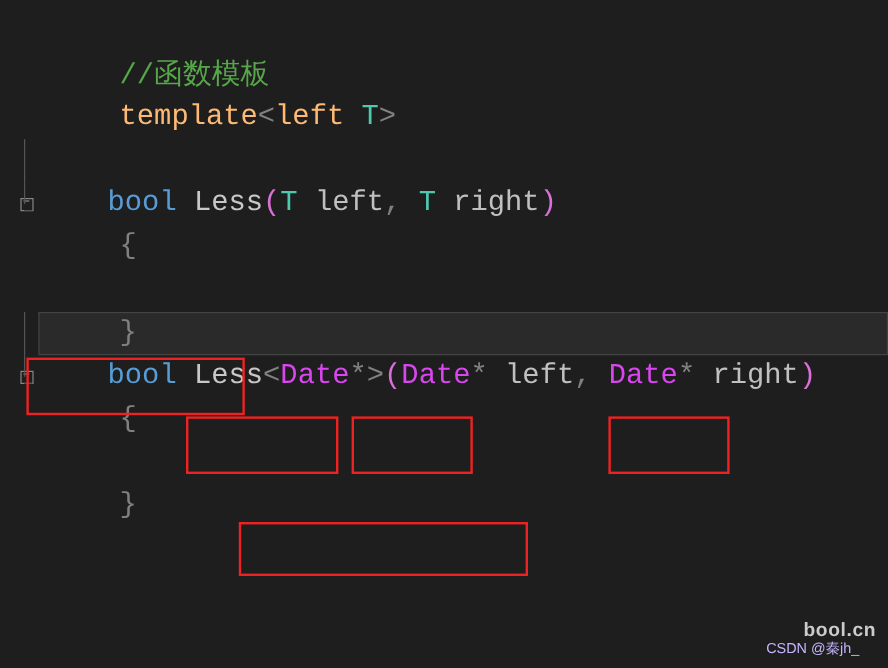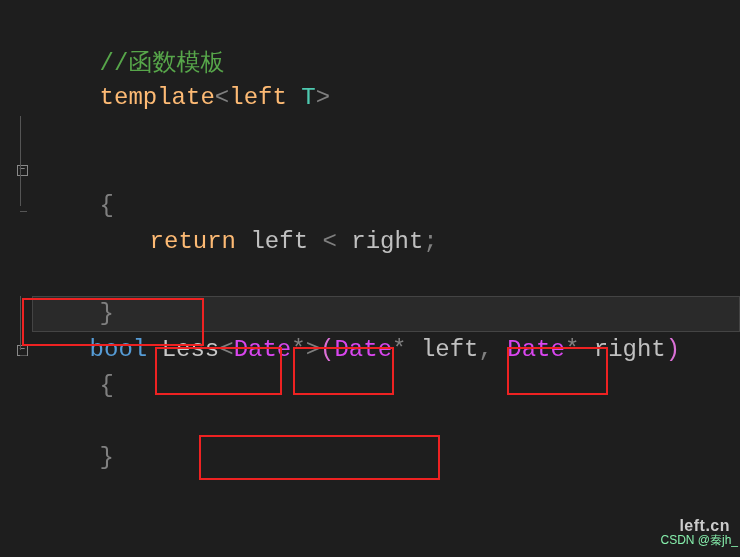--- a/index.html
+++ b/index.html
@@ -93,22 +93,22 @@
     .star { color: #808080; }
     .red-box {
       position: absolute;
       border: 2px solid #ee2222;
       z-index: 2;
       pointer-events: none;
     }
     .watermark {
       position: absolute;
       bottom: 8px;
-      right: 2px;
-      color: #86efac;
+      right: 24px;
+      color: #c4b5fd;
       font-size: 12px;
       font-family: Arial, sans-serif;
     }
     .watermark2 {
       position: absolute;
       bottom: 22px;
       right: 10px;
       color: #ccc;
       font-size: 16px;
       font-weight: bold;
@@ -126,31 +126,28 @@
   <div class="line">
     <span class="content"><span class="indent-sm"></span><span class="comment">//</span><span class="comment-zh">函数模板</span></span>
   </div>
 
   <div class="line">
     <span class="content"><span class="indent-sm"></span><span class="keyword-blue">template</span><span class="angle">&lt;</span><span class="keyword-blue">left </span><span class="type-T">T</span><span class="angle">&gt;</span></span>
   </div>
 
   <div class="line">
     <div class="gutter"><div class="fold-box">−</div></div>
+    <span class="content"><span class="keyword-type">bool </span><span class="func-name">Less</span><span class="paren">(</span><span class="type-T">T </span><span class="identifier">left</span><span class="punct">, </span><span class="type-T">T </span><span class="identifier">right</span><span class="paren">)</span></span>
   </div>
 
   <div class="line">
     <div class="fold-line"></div>
     <span class="content"><span class="indent-sm"></span><span class="brace">{</span></span>
   </div>
 
-  <div class="line">
-    <div class="fold-line"></div>
-    <span class="content"><span class="indent"></span><span class="keyword-blue">return </span><span class="identifier">left </span><span class="angle">&lt; </span><span class="identifier">right</span><span class="punct">;</span></span>
-  </div>
 
   <div class="line">
     <div class="fold-line" style="bottom:18px"></div>
     <div class="fold-end"></div>
     <span class="content"><span class="indent-sm"></span><span class="brace">}</span></span>
   </div>
 
   <div class="line">
     <div class="cursor-line"></div>
   </div>
@@ -175,14 +172,14 @@
   </div>
 
 </div>
 
 <div class="red-box" style="left:22px; top:298px; width:182px; height:48px;"></div>
 <div class="red-box" style="left:155px; top:347px; width:127px; height:48px;"></div>
 <div class="red-box" style="left:293px; top:347px; width:101px; height:48px;"></div>
 <div class="red-box" style="left:507px; top:347px; width:101px; height:48px;"></div>
 <div class="red-box" style="left:199px; top:435px; width:241px; height:45px;"></div>
 
-<div class="watermark2">left.cn</div>
+<div class="watermark2">bool.cn</div>
 <div class="watermark">CSDN @秦jh_</div>
 
 </body></html>

